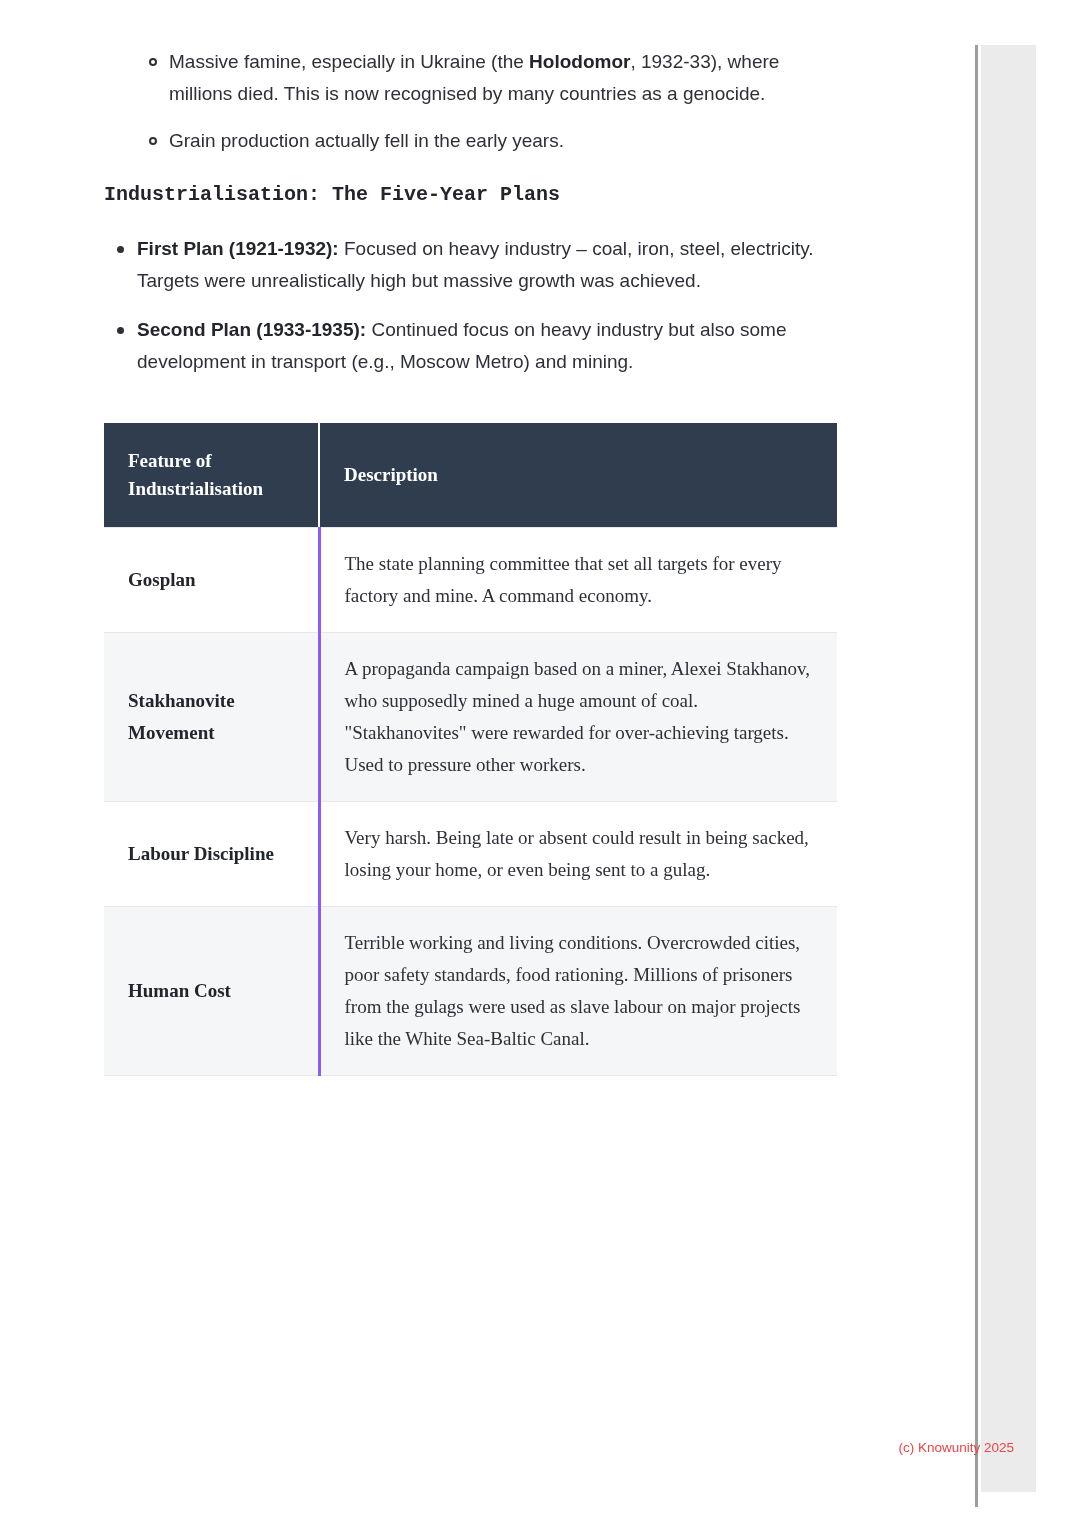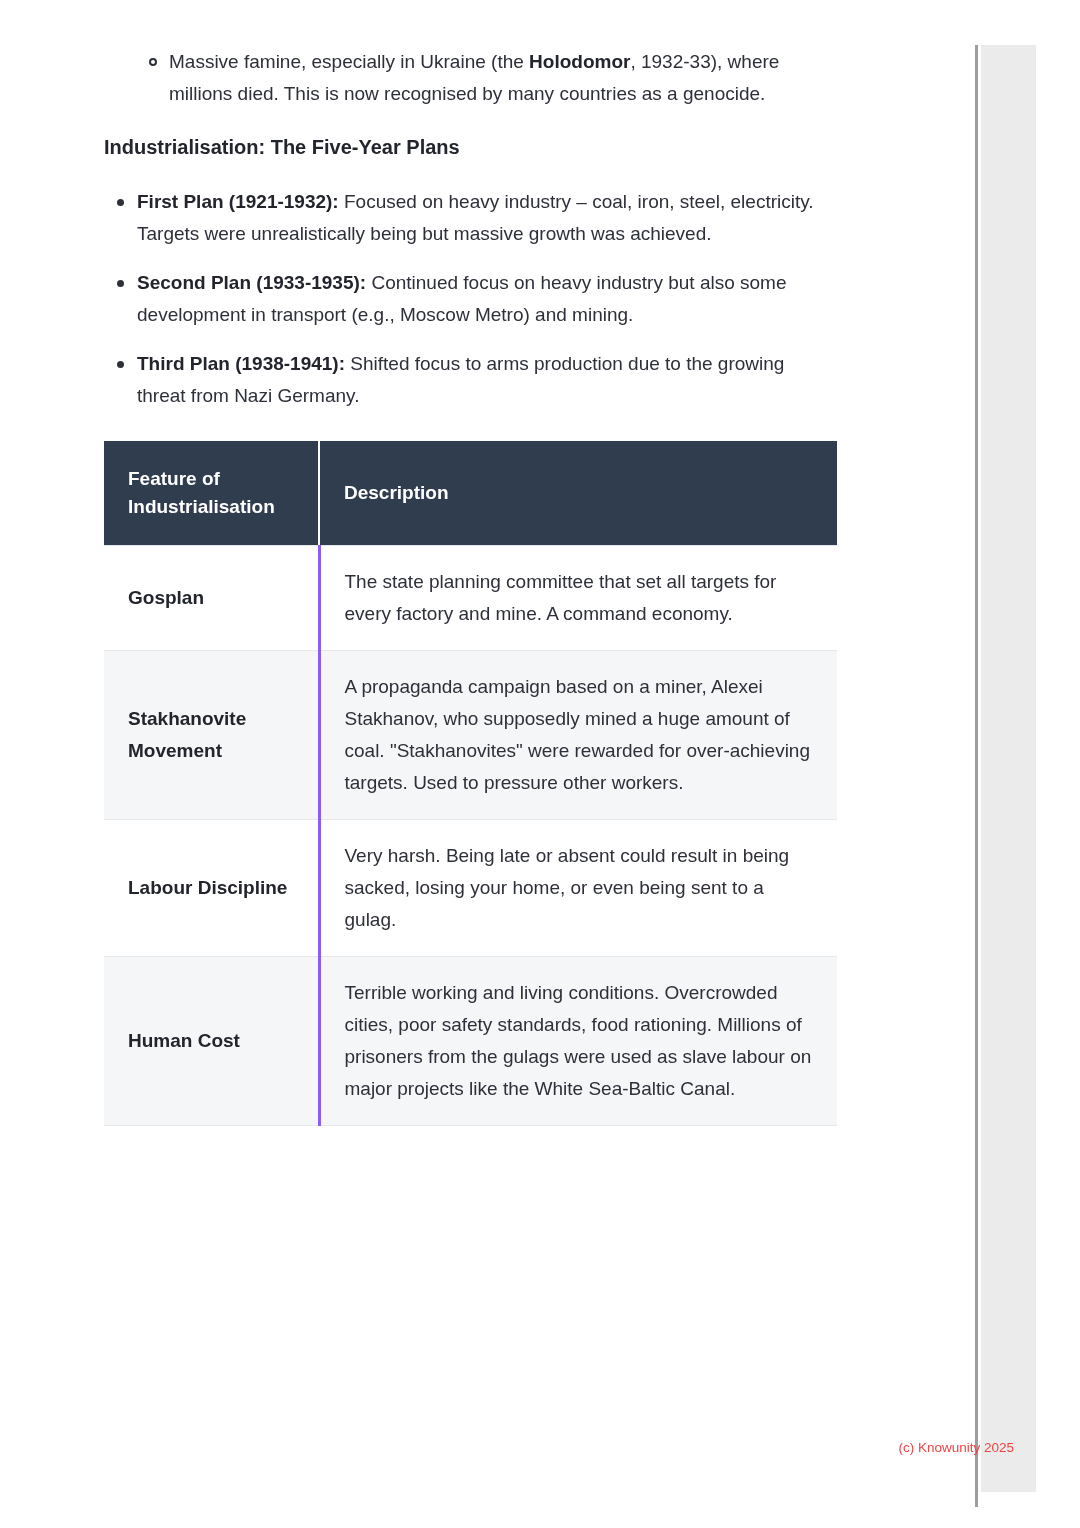--- a/index.html
+++ b/index.html
@@ -36,30 +36,32 @@
     margin: 13px 13px 0 13px;
   }
   .item .text { flex: 1 1 auto; }
   strong { font-weight: bold; color: #23252d; }
 
   .heading {
     font-size: 20px;
     font-weight: bold;
     color: #23252d;
     margin: 26px 0 27px 0;
+    font-family: Liberation Mono, monospace;
   }
 
   .main-list .item { display: flex; margin-bottom: 17px; }
 
   
   .info-table {
     width: 733px;
-    margin-top: 29px;
+    margin-top: 45px;
     border-collapse: collapse;
     table-layout: fixed;
+    font-family: Liberation Serif, serif;
   }
   .info-table th, .info-table td {
     text-align: left;
     vertical-align: middle;
     padding: 20px 24px;
     font-size: 19px;
     line-height: 32px;
   }
   .info-table thead th {
     background: #2f3d4e;
@@ -115,36 +117,36 @@
 </head>
 <body>
 
 <div class="content">
 
   <ul class="sub-list">
     <li class="item">
       <span class="bullet hollow"></span>
       <p class="text"><span>Massive famine, especially in Ukraine (the </span><strong>Holodomor</strong><span>, 1932-33), where millions died. This is now recognised by many countries as a genocide.</span></p>
     </li>
+    <li class="item">
+      <span class="bullet hollow"></span>
+      <p class="text">Grain production actually fell in the early years.</p>
+    </li>
   </ul>
 
   <h2 class="heading">Industrialisation: The Five-Year Plans</h2>
 
   <ul class="main-list">
     <li class="item">
       <span class="bullet solid"></span>
-      <p class="text"><strong>First Plan (1921-1932):</strong><span> Focused on heavy industry – coal, iron, steel, electricity. Targets were unrealistically being but massive growth was achieved.</span></p>
+      <p class="text"><strong>First Plan (1921-1932):</strong><span> Focused on heavy industry – coal, iron, steel, electricity. Targets were unrealistically high but massive growth was achieved.</span></p>
     </li>
     <li class="item">
       <span class="bullet solid"></span>
       <p class="text"><strong>Second Plan (1933-1935):</strong><span> Continued focus on heavy industry but also some development in transport (e.g., Moscow Metro) and mining.</span></p>
-    </li>
-    <li class="item">
-      <span class="bullet solid"></span>
-      <p class="text"><strong>Third Plan (1938-1941):</strong><span> Shifted focus to arms production due to the growing threat from Nazi Germany.</span></p>
     </li>
   </ul>
 
   <table class="info-table">
     <thead>
       <tr>
         <th class="col-feature">Feature of Industrialisation</th>
         <th>Description</th>
       </tr>
     </thead>

